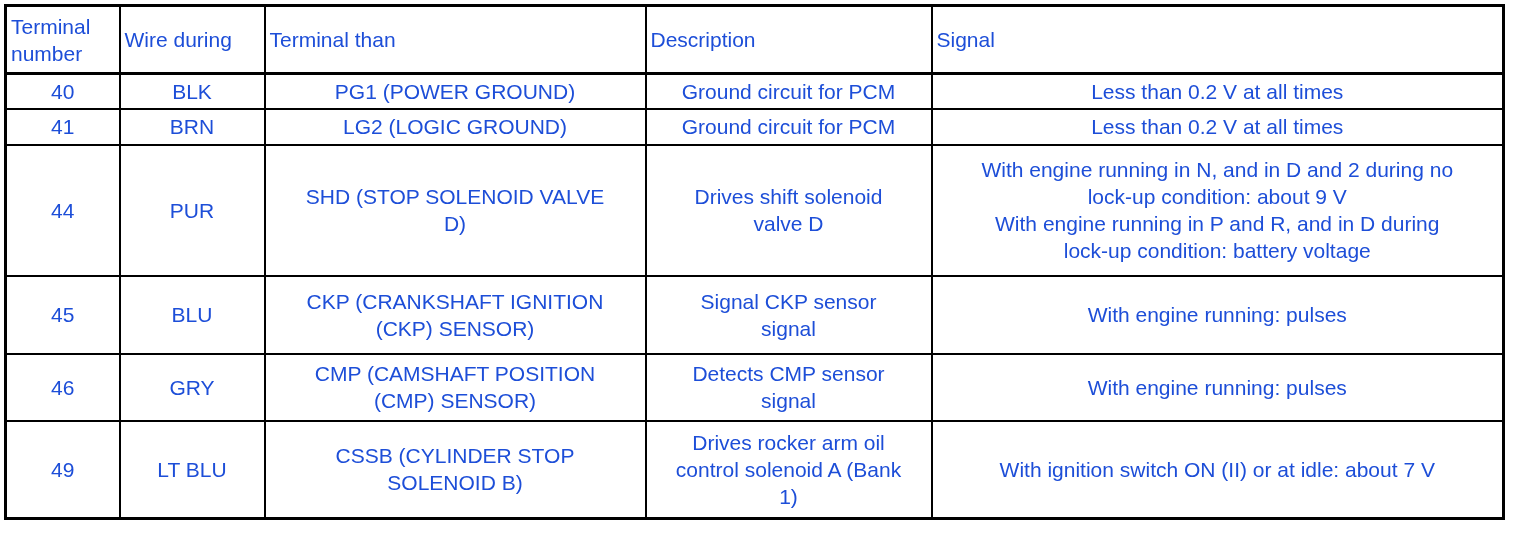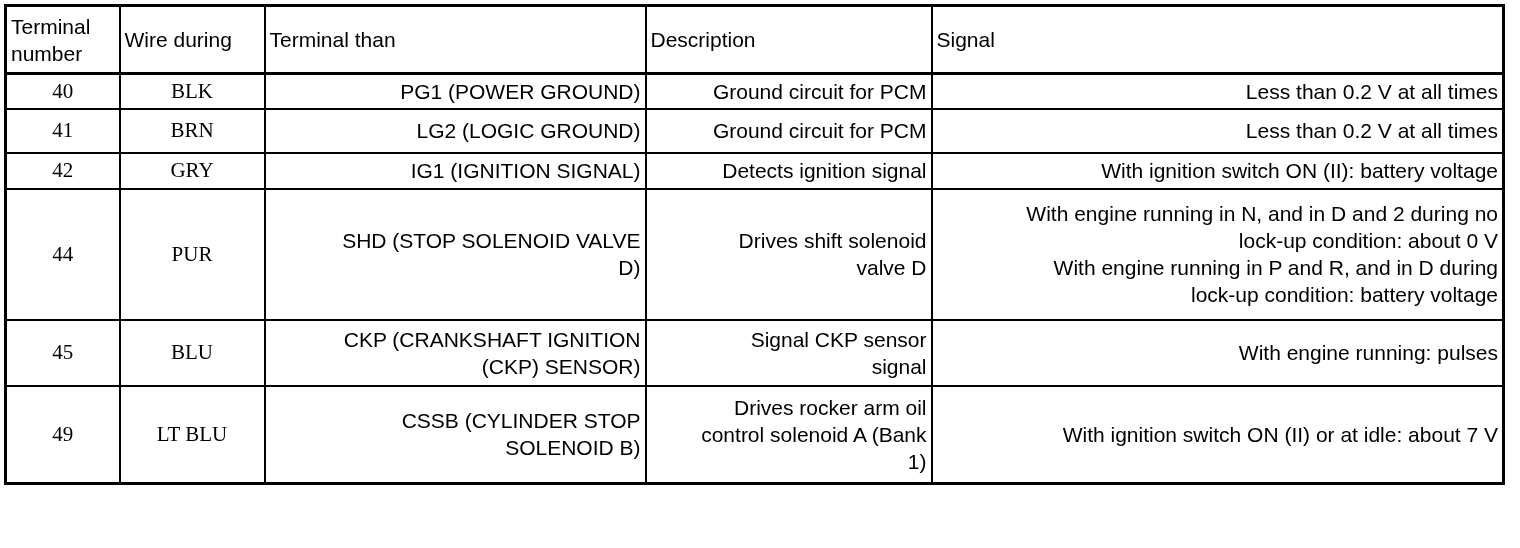--- a/index.html
+++ b/index.html
@@ -18,43 +18,42 @@
     background: #ffffff;
   }
   table.terminal-table {
     position: absolute;
     left: 4px;
     top: 4px;
     width: 1498px;
     border-collapse: collapse;
     table-layout: fixed;
     border: 3px solid #000000;
-    color: #000000;
+    color: #1d4ed8;
     font-size: 21px;
     line-height: 27px;
   }
   table.terminal-table th,
   table.terminal-table td {
     border: 2px solid #000000;
     padding: 1px 4px;
     vertical-align: middle;
     white-space: pre-line;
     overflow: hidden;
     font-weight: normal;
   }
   table.terminal-table thead th {
     text-align: left;
     border-bottom: 3px solid #000000;
   }
   td.c-num, td.c-wire {
     text-align: center;
-    font-family: Liberation Serif, serif;
   }
   td.c-name, td.c-desc, td.c-sig {
-    text-align: right;
+    text-align: center;
   }
 </style>
 </head>
 <body>
 
 <div class="page">
   <table class="terminal-table">
     <colgroup>
       <col style="width:114px">
       <col style="width:145px">
@@ -72,52 +71,54 @@
       </tr>
     </thead>
     <tbody>
       <tr style="height:35px">
         <td class="c-num">40</td>
         <td class="c-wire">BLK</td>
         <td class="c-name">PG1 (POWER GROUND)</td>
         <td class="c-desc">Ground circuit for PCM</td>
         <td class="c-sig">Less than 0.2 V at all times</td>
       </tr>
-      <tr style="height:44px">
+      <tr style="height:36px">
         <td class="c-num">41</td>
         <td class="c-wire">BRN</td>
         <td class="c-name">LG2 (LOGIC GROUND)</td>
         <td class="c-desc">Ground circuit for PCM</td>
         <td class="c-sig">Less than 0.2 V at all times</td>
-      </tr>
-      <tr style="height:36px">
-        <td class="c-num">42</td>
-        <td class="c-wire">GRY</td>
-        <td class="c-name">IG1 (IGNITION SIGNAL)</td>
-        <td class="c-desc">Detects ignition signal</td>
-        <td class="c-sig">With ignition switch ON (II): battery voltage</td>
       </tr>
       <tr style="height:131px">
         <td class="c-num">44</td>
         <td class="c-wire">PUR</td>
         <td class="c-name">SHD (STOP SOLENOID VALVE
 D)</td>
         <td class="c-desc">Drives shift solenoid
 valve D</td>
         <td class="c-sig">With engine running in N, and in D and 2 during no
-lock-up condition: about 0 V
+lock-up condition: about 9 V
 With engine running in P and R, and in D during
 lock-up condition: battery voltage</td>
       </tr>
-      <tr style="height:66px">
+      <tr style="height:78px">
         <td class="c-num">45</td>
         <td class="c-wire">BLU</td>
         <td class="c-name">CKP (CRANKSHAFT IGNITION
 (CKP) SENSOR)</td>
         <td class="c-desc">Signal CKP sensor
+signal</td>
+        <td class="c-sig">With engine running: pulses</td>
+      </tr>
+      <tr style="height:67px">
+        <td class="c-num">46</td>
+        <td class="c-wire">GRY</td>
+        <td class="c-name">CMP (CAMSHAFT POSITION
+(CMP) SENSOR)</td>
+        <td class="c-desc">Detects CMP sensor
 signal</td>
         <td class="c-sig">With engine running: pulses</td>
       </tr>
       <tr style="height:98px">
         <td class="c-num">49</td>
         <td class="c-wire">LT BLU</td>
         <td class="c-name">CSSB (CYLINDER STOP
 SOLENOID B)</td>
         <td class="c-desc">Drives rocker arm oil
 control solenoid A (Bank

